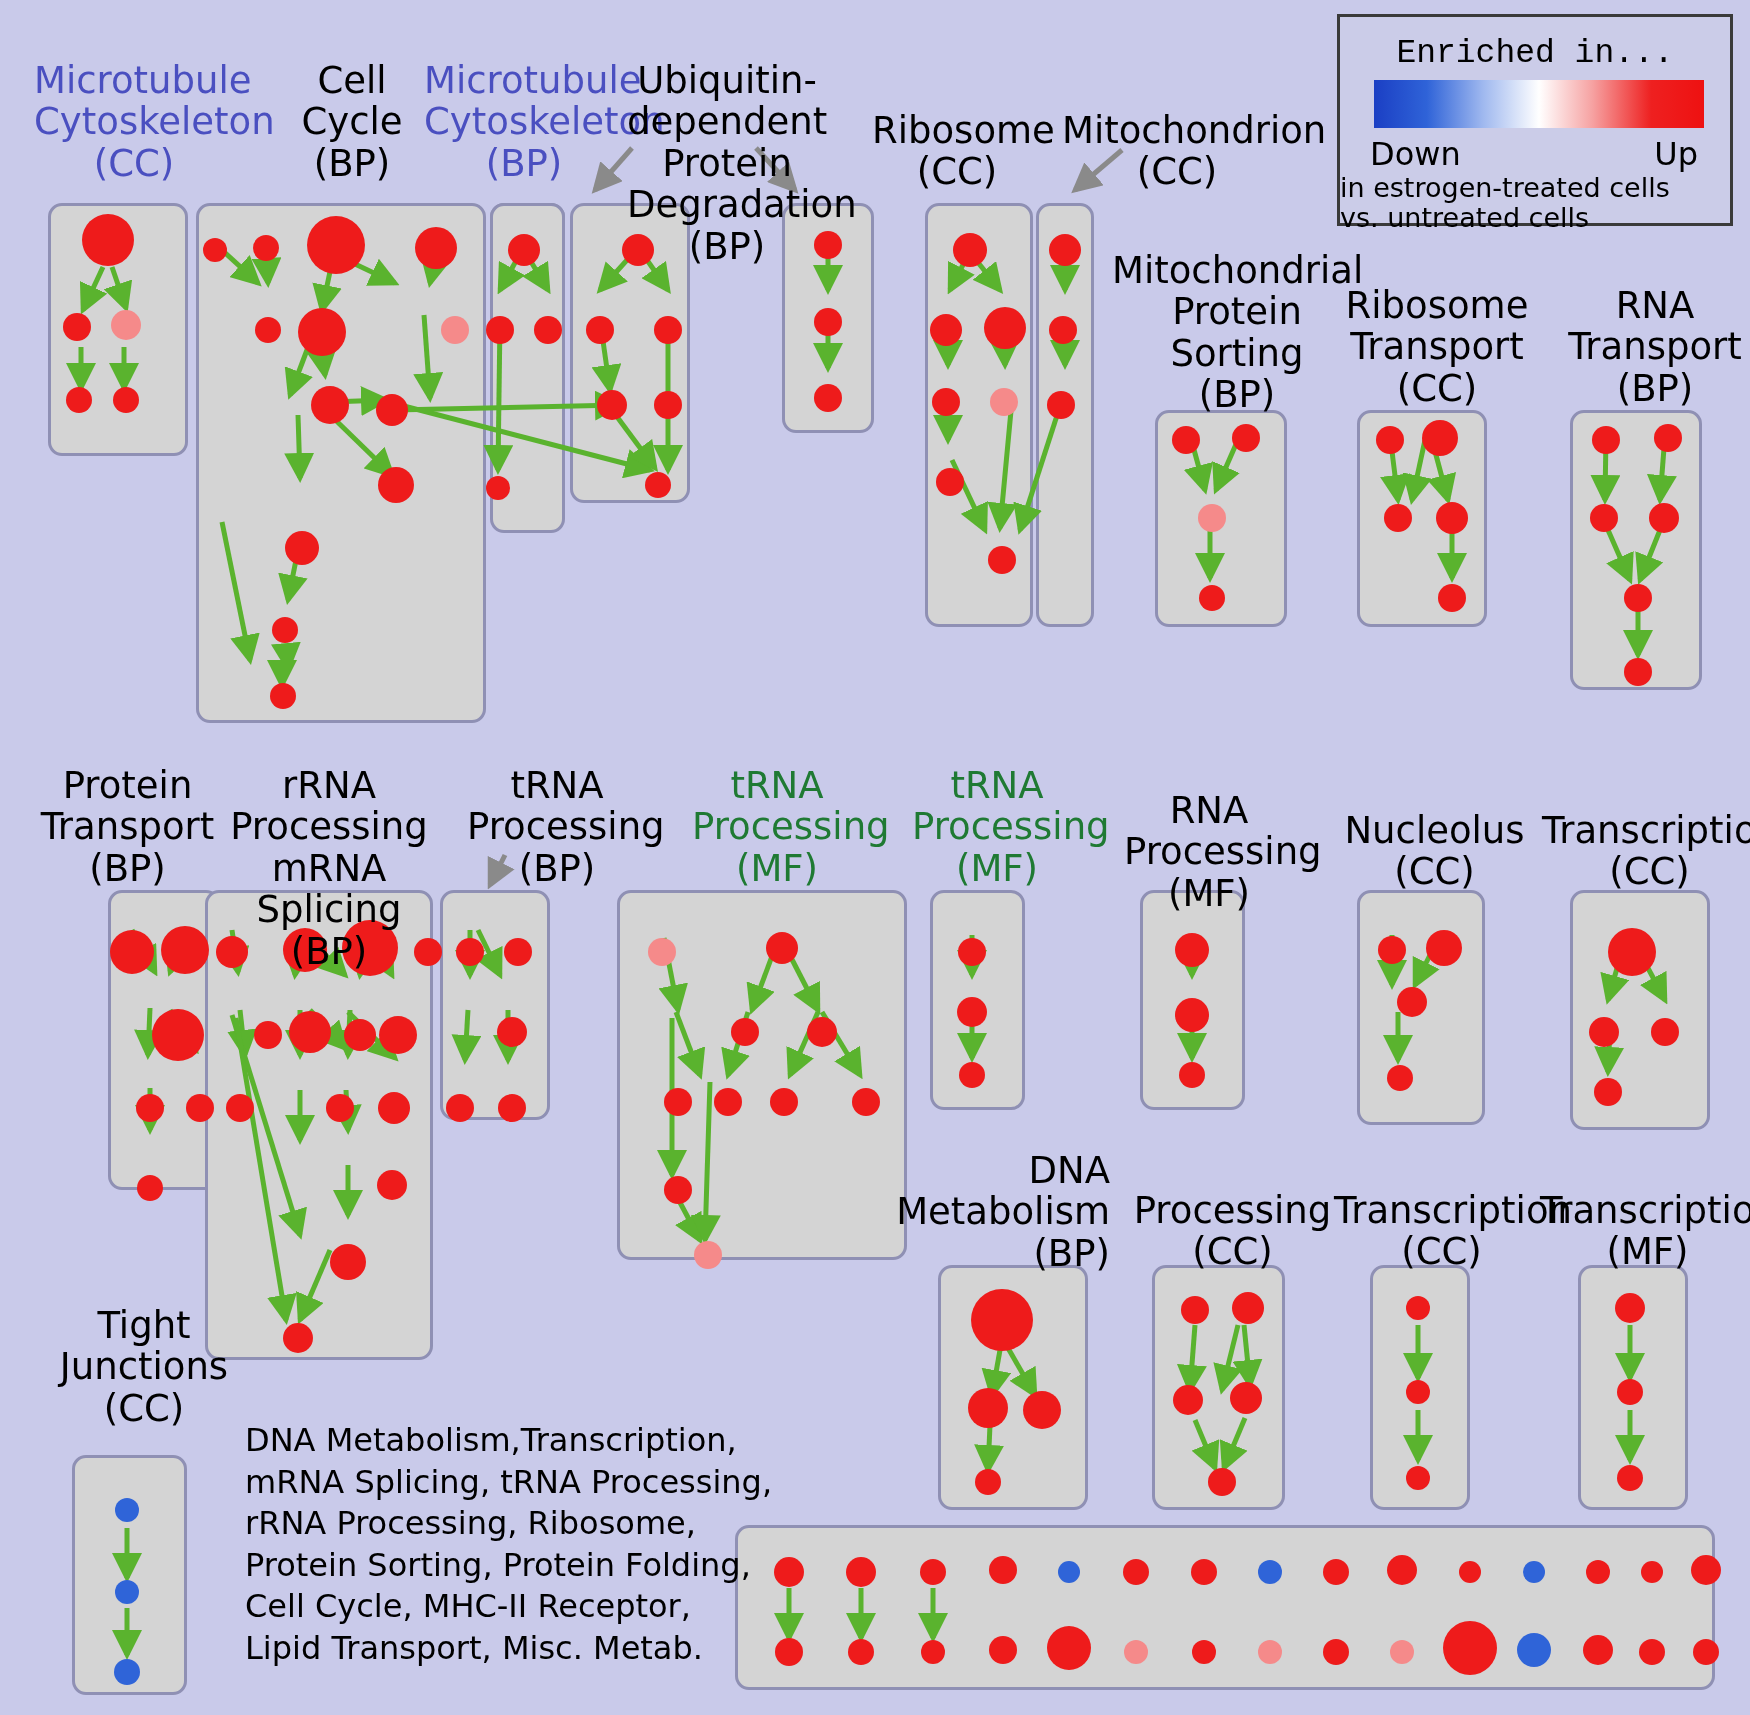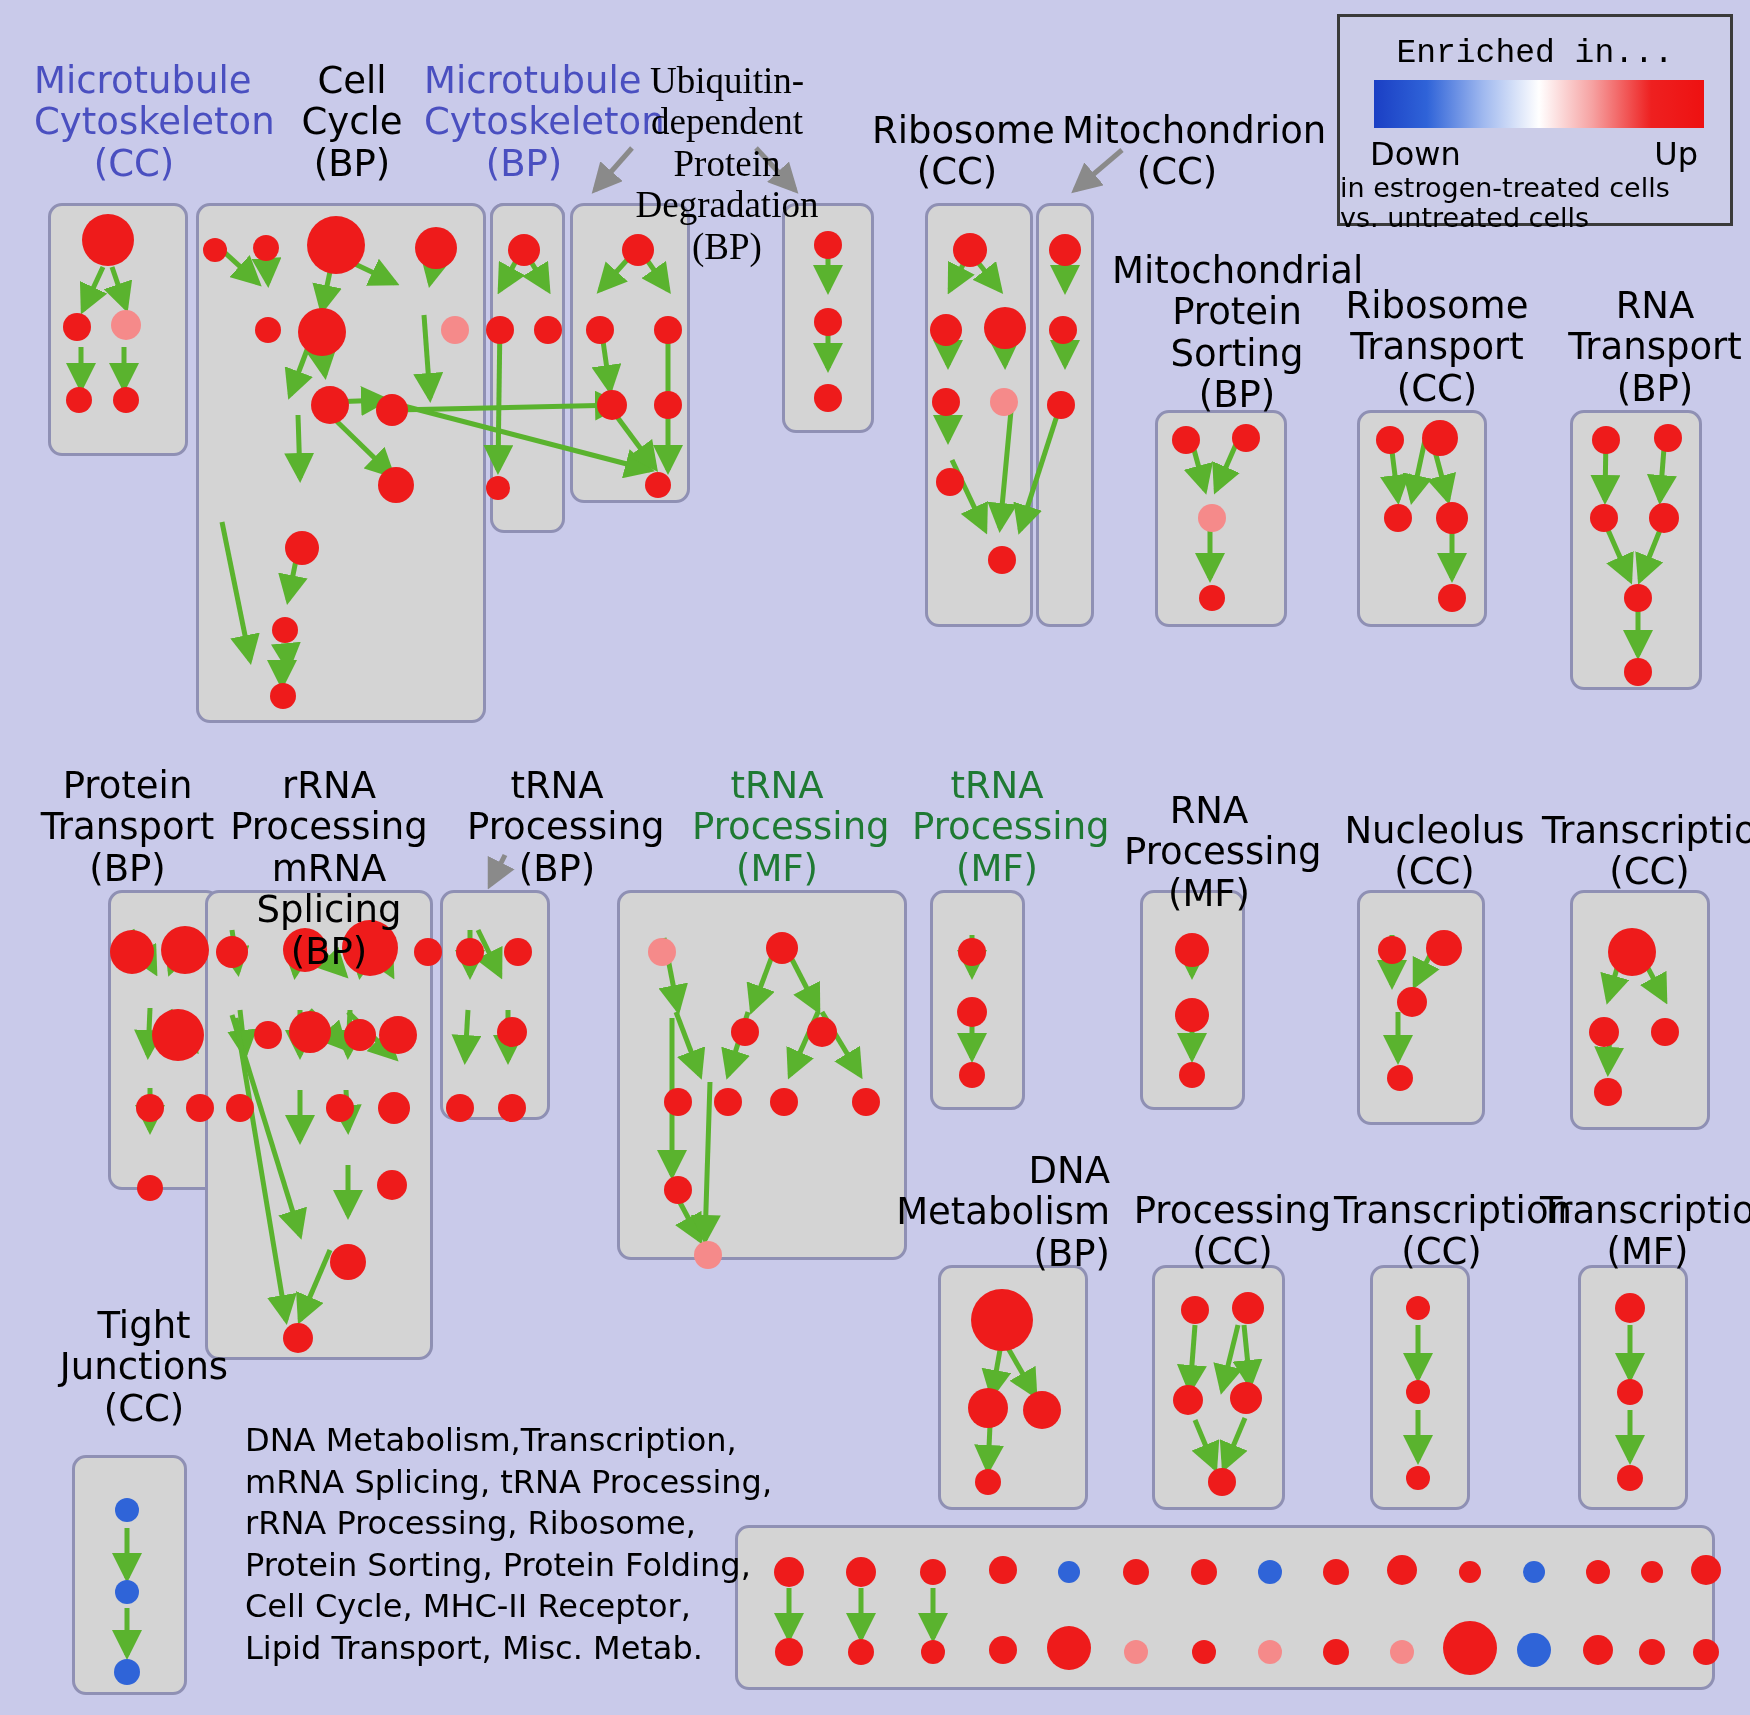--- a/index.html
+++ b/index.html
@@ -450,21 +450,21 @@
 
   <div class="label blue" style="left:22px;top:60px;width:200px;">Microtubule
 Cytoskeleton
 (CC)</div>
   <div class="label" style="left:250px;top:60px;width:180px;">Cell
 Cycle
 (BP)</div>
   <div class="label blue" style="left:412px;top:60px;width:200px;">Microtubule
 Cytoskeleton
 (BP)</div>
-  <div class="label" style="left:615px;top:60px;width:200px;font-family:Liberation Serif, serif;">Ubiquitin-
+  <div class="label" style="left:615px;top:60px;width:200px;">Ubiquitin-
 dependent
 Protein
 Degradation
 (BP)</div>
   <div class="label" style="left:860px;top:110px;width:170px;">Ribosome
 (CC)</div>
   <div class="label" style="left:1050px;top:110px;width:230px;">Mitochondrion
 (CC)</div>
   <div class="label" style="left:1100px;top:250px;width:250px;">Mitochondrial
 Protein

